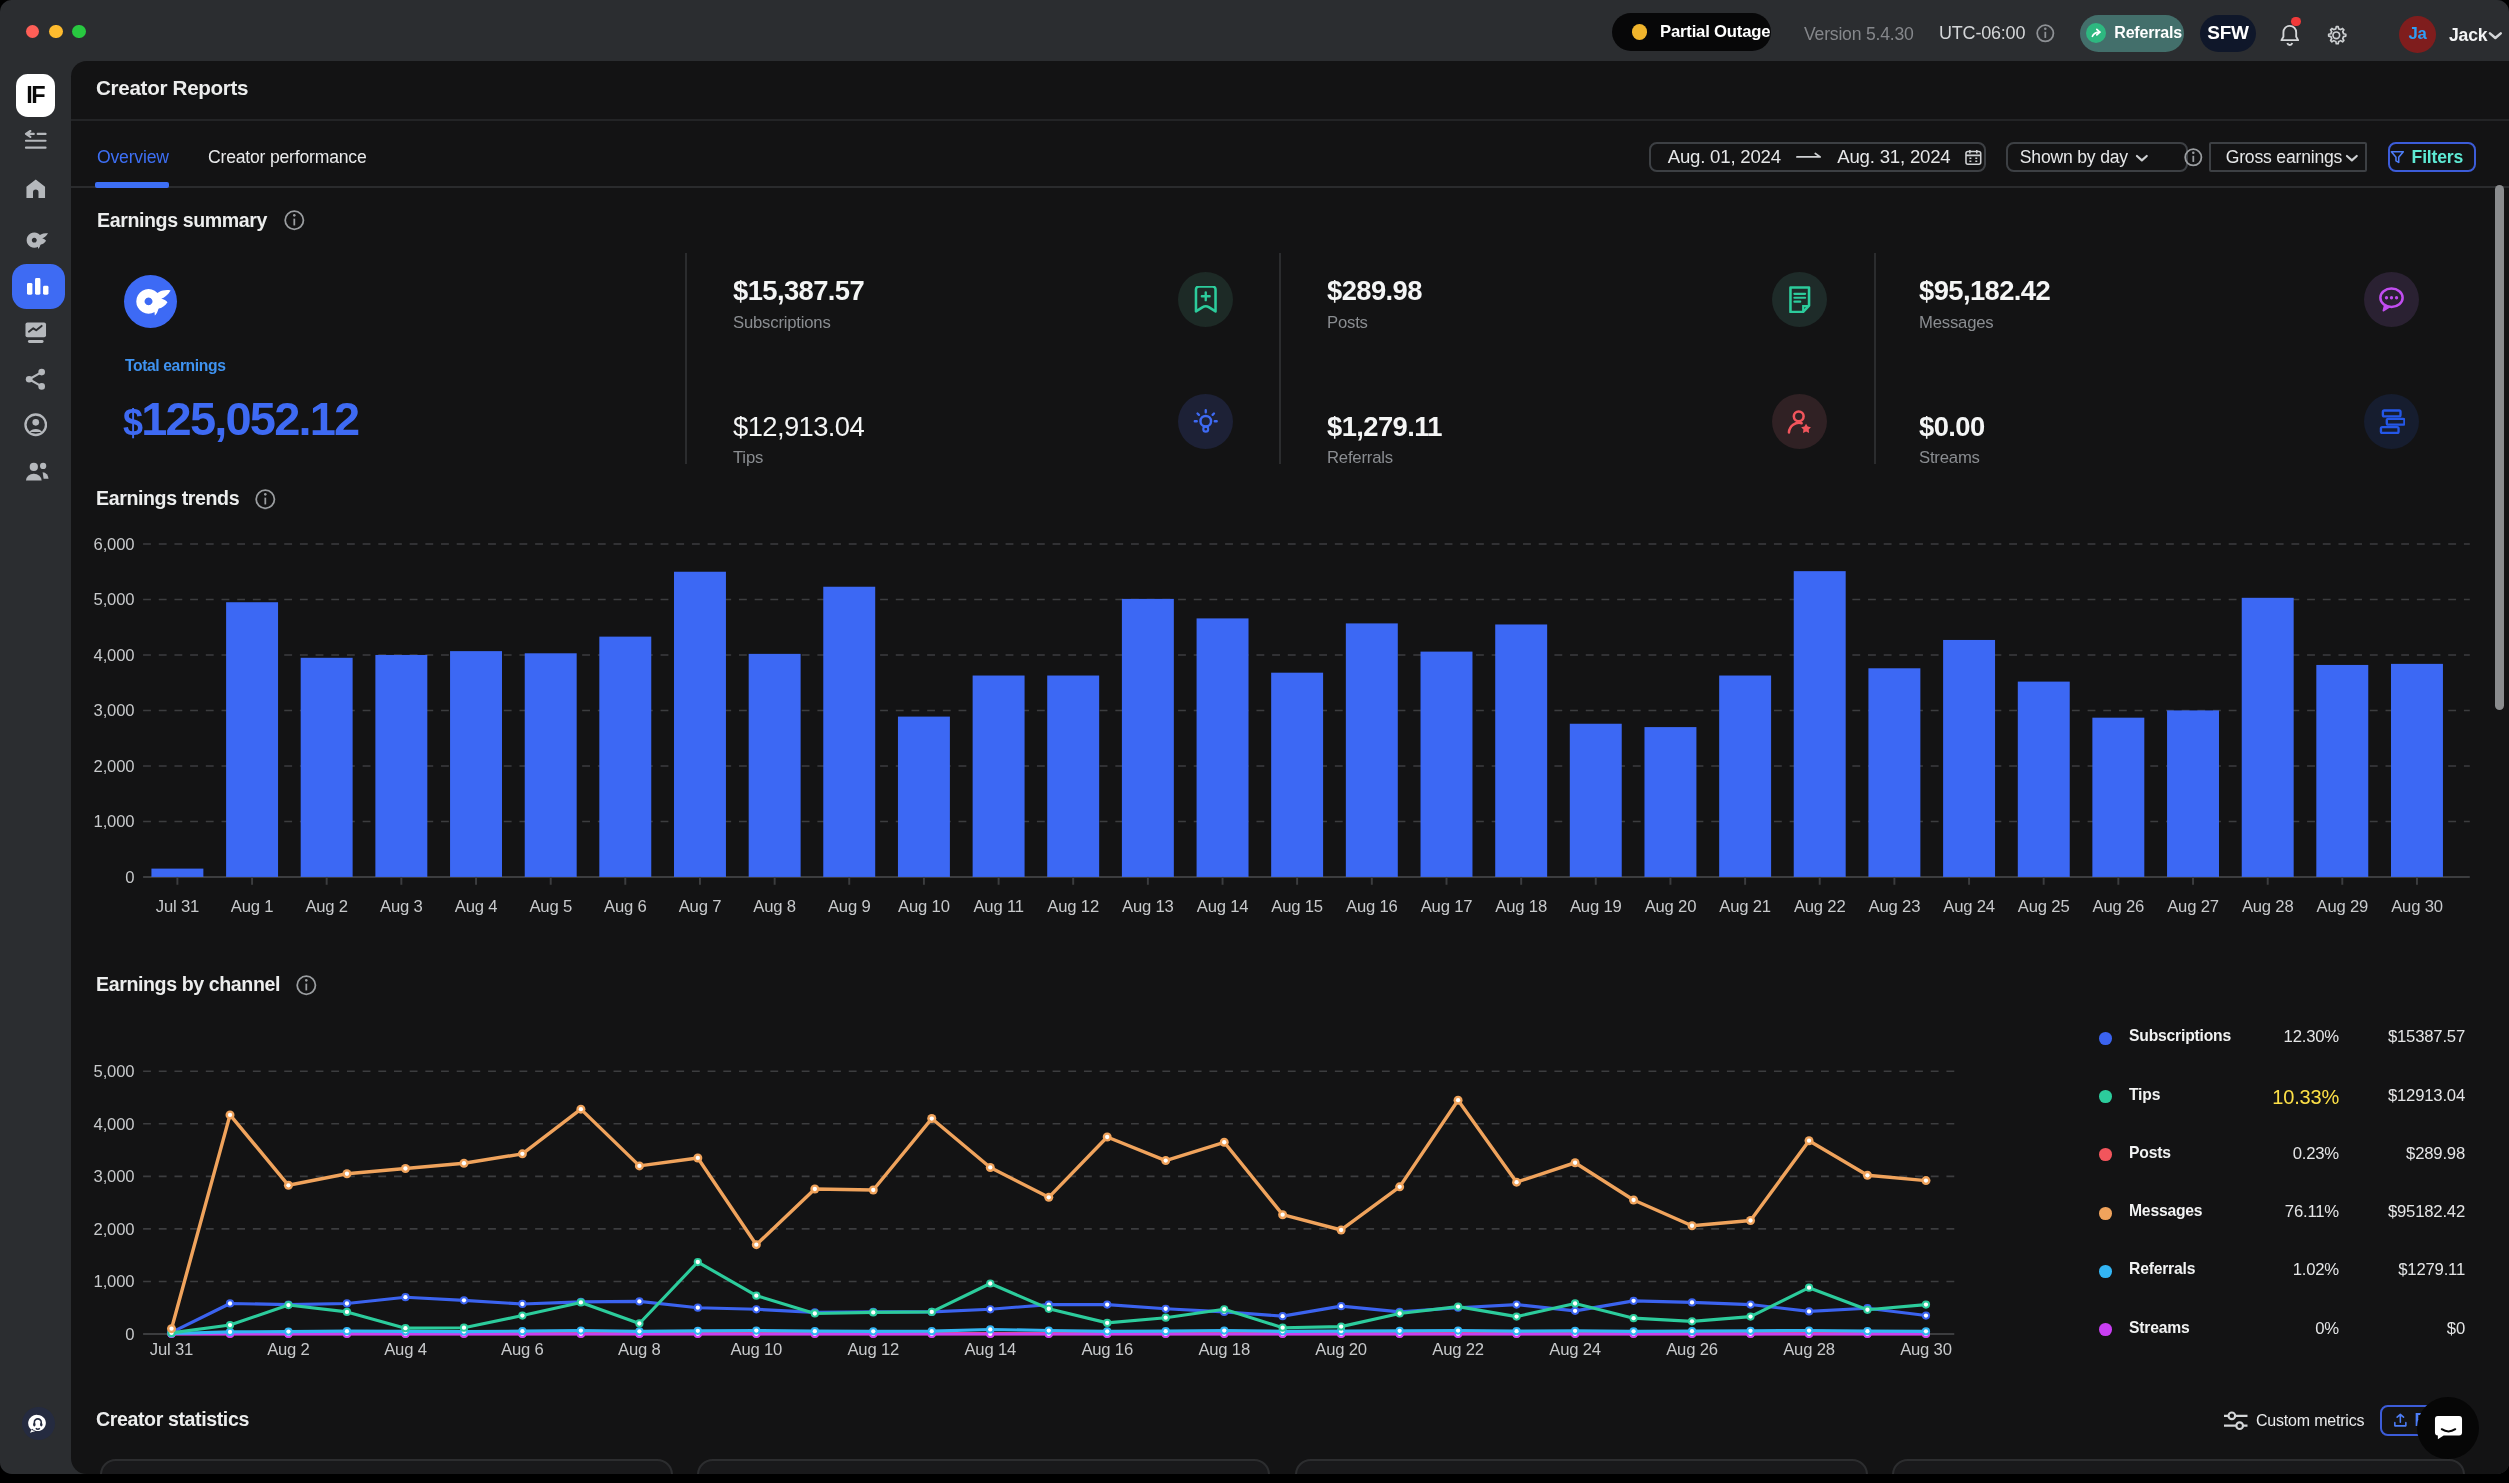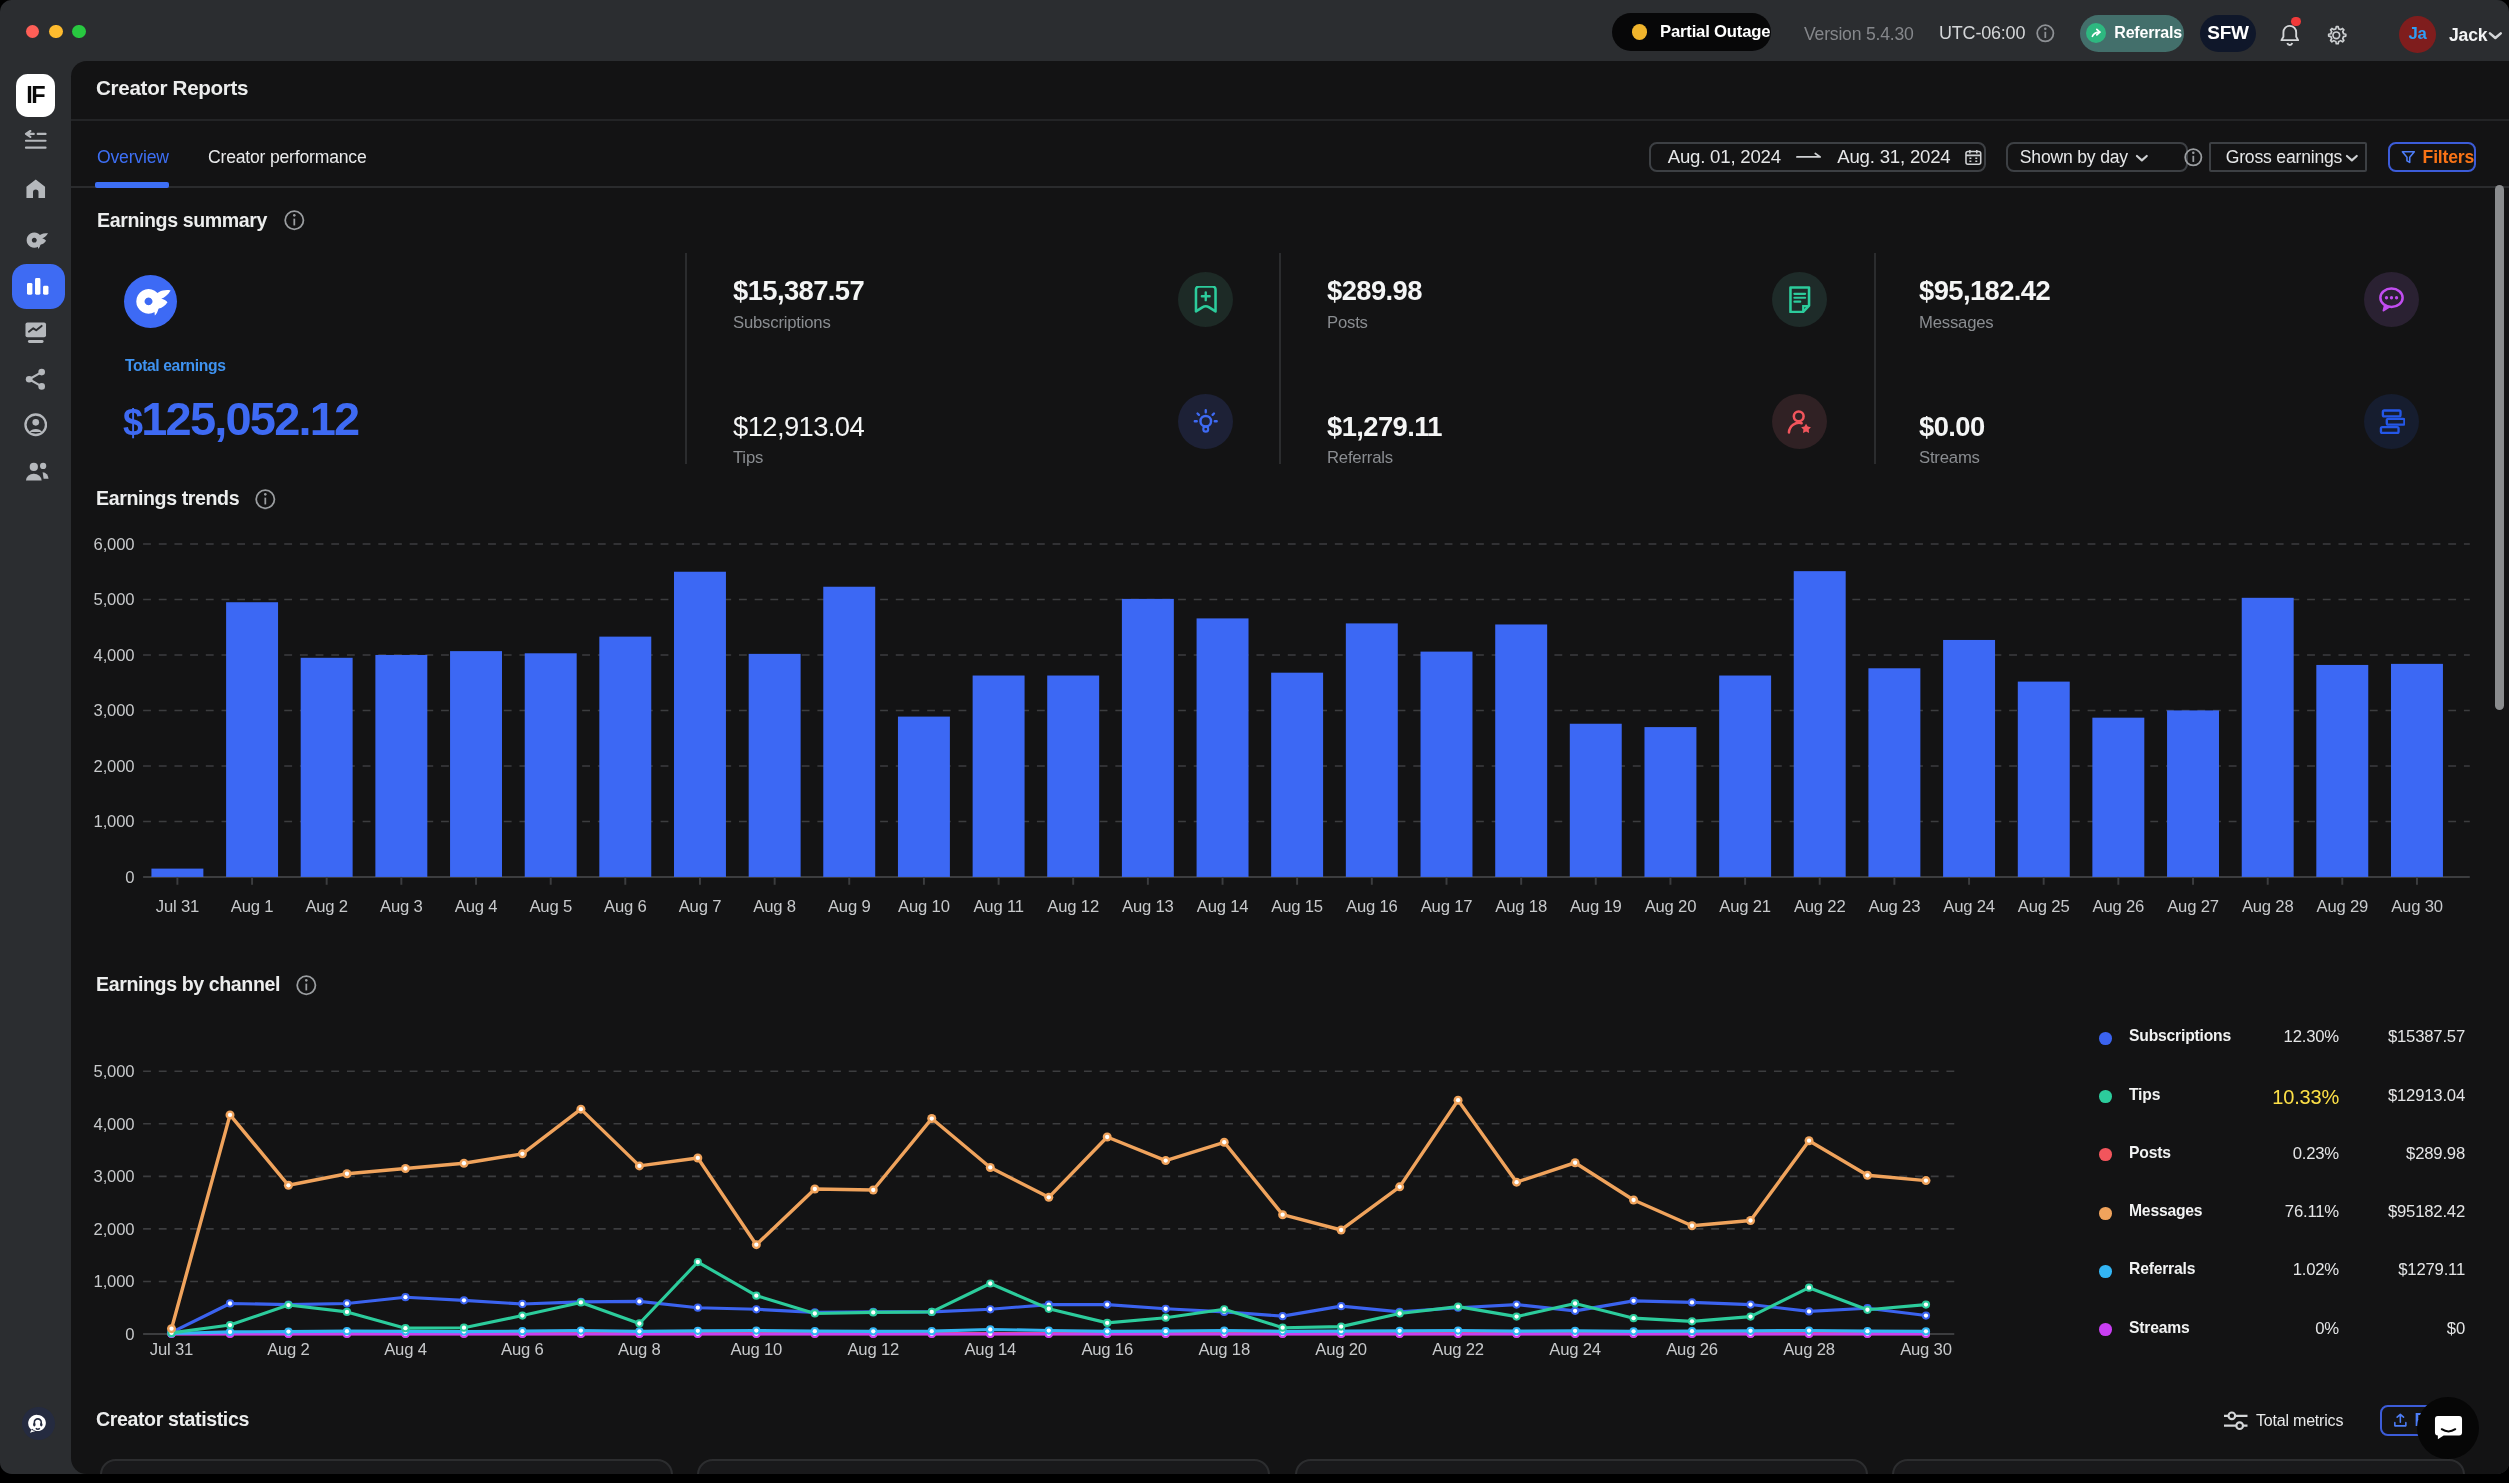--- a/index.html
+++ b/index.html
@@ -121,21 +121,21 @@
       <circle cx="9.5" cy="9.5" r="8.3" stroke="#9a9da0" stroke-width="1.8"></circle>
       <line x1="9.5" y1="7.9799999999999995" x2="9.5" y2="14.25" stroke="#9a9da0" stroke-width="1.8"></line>
       <circle cx="9.5" cy="4.94" r="1.3" fill="#9a9da0"></circle>
     </svg>
     <div class="abs" style="left:2209px;top:142px;width:158px;height:30px;border:2px solid #3d4044;border-radius:2px;display:flex;align-items:center;color:#e6e7e8;font-size:18.6px">
       <span style="margin-left:14.7px;font-size:17.6px">Gross earnings</span>
     </div>
     <svg style="position:absolute;left:2344px;top:150px;width:15.7px;height:15.7px" viewBox="0 0 16 16" fill="none">
       <path d="M3 6.08 L8.0 10.56 L13 6.08" stroke="#cfd1d3" stroke-width="2.2" stroke-linecap="round" stroke-linejoin="round"></path>
     </svg>
-    <div class="abs" style="left:2388px;top:142px;width:88px;height:30px;border:2px solid #3c5cd8;border-radius:7.8px;display:flex;align-items:center;justify-content:flex-end;color:#f97316;font-size:17.6px;font-weight:600"><svg style="margin-right:6.9px" width="14.7" height="14.7" viewBox="0 0 16 16" fill="none">
+    <div class="abs" style="left:2388px;top:142px;width:88px;height:30px;border:2px solid #3c5cd8;border-radius:7.8px;display:flex;align-items:center;justify-content:flex-start;color:#5eead4;font-size:17.6px;font-weight:600"><svg style="margin-right:6.9px" width="14.7" height="14.7" viewBox="0 0 16 16" fill="none">
         <path d="M1.5 2 L14.5 2 L9.5 8 L9.5 13.5 L6.5 11.8 L6.5 8 Z" stroke="#4d7df7" stroke-width="1.7" stroke-linejoin="round"></path>
       </svg>Filters</div>
     <div class="abs" style="left:97px;top:209px;font-size:19.6px;font-weight:700;color:#eceded;letter-spacing:-0.4px">Earnings summary</div>
     <svg style="position:absolute;left:284px;top:210px;width:20.6px;height:20.6px" viewBox="0 0 21 21" fill="none">
       <circle cx="10.5" cy="10.5" r="9.3" stroke="#9a9da0" stroke-width="1.8"></circle>
       <line x1="10.5" y1="8.82" x2="10.5" y2="15.75" stroke="#9a9da0" stroke-width="1.8"></line>
       <circle cx="10.5" cy="5.46" r="1.3" fill="#9a9da0"></circle>
     </svg>
     <div class="abs" style="left:124px;top:275px;width:53px;height:53px;border-radius:50%;background:#3d6af5;overflow:hidden;position:relative">
       <svg style="position:absolute;left:0;top:-5.9px" width="53" height="53" viewBox="0 0 54 54" fill="none">
@@ -758,21 +758,21 @@
     <div style="position:absolute;left:2099px;top:1323px;width:12.7px;height:12.7px;border-radius:50%;background:#c93ef2"></div>
     <div style="position:absolute;left:2129px;top:1319px;font-size:15.7px;font-weight:700;color:#f2f3f3">Streams</div>
     <div style="position:absolute;left:2241px;top:1319px;width:98px;text-align:right;font-size:16.7px;color:#e4e5e6">0%</div>
     <div style="position:absolute;left:2338px;top:1319px;width:127px;text-align:right;font-size:16.7px;color:#e4e5e6">$0</div>
     <div class="abs" style="left:96px;top:1408px;font-size:19.6px;font-weight:700;color:#eceded;letter-spacing:-0.4px">Creator statistics</div>
     <svg style="position:absolute;left:2223px;top:1409px" width="25.5" height="23.5" viewBox="0 0 26 24" fill="none">
       <path d="M1 7 L25 7 M1 17 L25 17" stroke="#d4d6d8" stroke-width="2.2"></path>
       <circle cx="9" cy="7" r="3.4" fill="#131314" stroke="#d4d6d8" stroke-width="2.2"></circle>
       <circle cx="17" cy="17" r="3.4" fill="#131314" stroke="#d4d6d8" stroke-width="2.2"></circle>
     </svg>
-    <div class="abs" style="left:2256px;top:1412px;font-size:16px;color:#e9eaeb">Total metrics</div>
+    <div class="abs" style="left:2256px;top:1412px;font-size:16px;color:#e9eaeb">Custom metrics</div>
     <div class="abs" style="left:2380px;top:1405px;width:86px;height:31px;border:2px solid #3c5cd8;border-radius:7.8px;display:flex;align-items:center;color:#4d7df7;font-size:17.6px;font-weight:600"><svg style="margin:0 6.9px 0 10.8px" width="14.7" height="14.7" viewBox="0 0 16 16" fill="none">
         <path d="M8 1.5 L8 10 M4.5 4.5 L8 1.5 L11.5 4.5 M2 10.5 L2 14 L14 14 L14 10.5" stroke="#4d7df7" stroke-width="1.7" stroke-linecap="round" stroke-linejoin="round"></path>
       </svg>Exp</div>
     <div class="abs" style="left:100px;top:1459px;width:573px;height:59px;border:2px solid #2c2d2f;border-radius:15.7px;background:#19191b"></div>
     <div class="abs" style="left:697px;top:1459px;width:573px;height:59px;border:2px solid #2c2d2f;border-radius:15.7px;background:#19191b"></div>
     <div class="abs" style="left:1295px;top:1459px;width:573px;height:59px;border:2px solid #2c2d2f;border-radius:15.7px;background:#19191b"></div>
     <div class="abs" style="left:1892px;top:1459px;width:573px;height:59px;border:2px solid #2c2d2f;border-radius:15.7px;background:#19191b"></div>
     <div class="abs" style="left:2495px;top:185px;width:8.8px;height:525px;border-radius:4.9px;background:#8a8c8e"></div>
   </div>
 <div class="abs" style="left:2417px;top:1397px;width:62px;height:62px;border-radius:50%;background:#060606;display:flex;align-items:center;justify-content:center">

